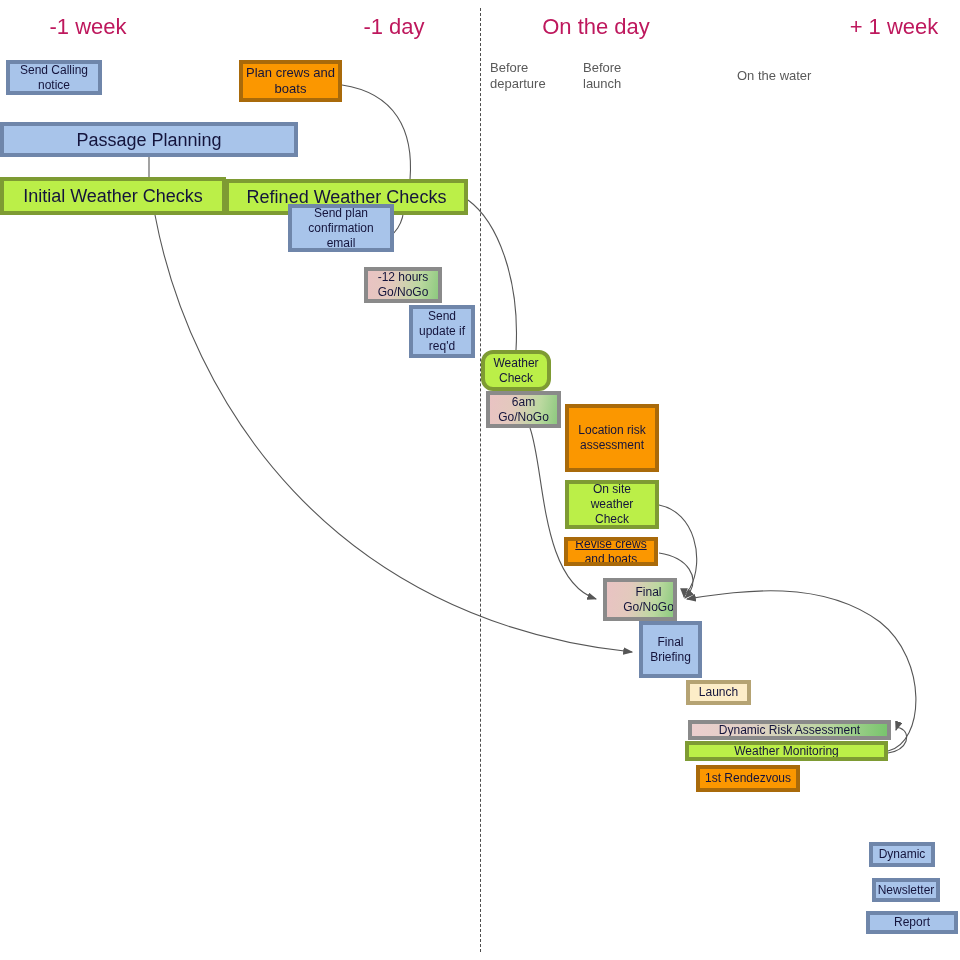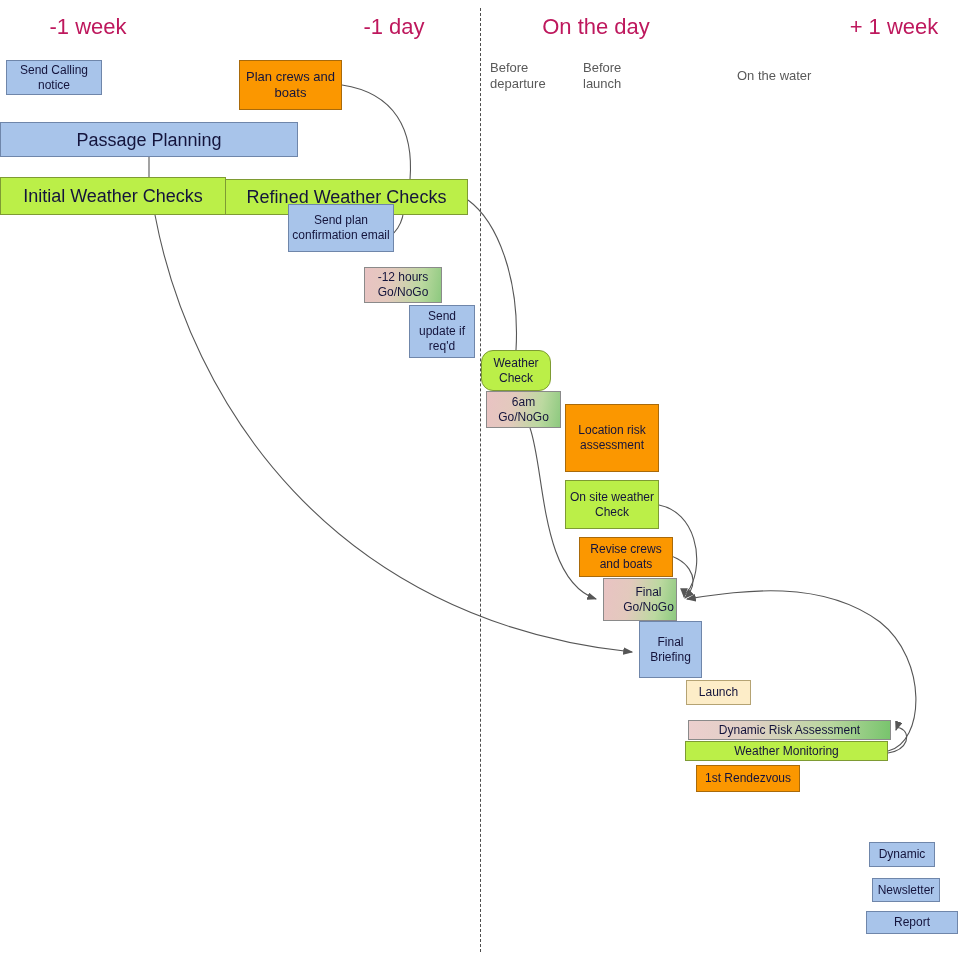--- a/index.html
+++ b/index.html
@@ -25,21 +25,21 @@
   }
   .sub-label {
     position: absolute;
     color: #595959;
     font-size: 13px;
     line-height: 16px;
   }
   .node {
     position: absolute;
     box-sizing: border-box;
-    border: 1px solid #c2410c;
+    border: 4px solid #c2410c;
     display: flex;
     align-items: center;
     justify-content: center;
     text-align: center;
     color: #14143c;
     font-size: 12px;
     line-height: 15px;
     padding: 0 3px;
     overflow: hidden;
   }
@@ -119,21 +119,21 @@
   <div class="sub-label" style="left:583px; top:60px;">
     <div>Before</div>
     <div>launch</div>
   </div>
   <div class="sub-label" style="left:737px; top:68px;">
     <div>On the water</div>
   </div>
 
   <div class="node c-blue" style="left:6px; top:60px; width:96px; height:35px;">Send Calling notice</div>
 
-  <div class="node c-orange mid" style="left:239px; top:60px; width:103px; height:50px;">Plan crews and boats</div>
+  <div class="node c-orange mid" style="left:239px; top:60px; width:103px; height:42px;">Plan crews and boats</div>
 
   <div class="node c-blue big" style="left:0px; top:122px; width:298px; height:35px;">Passage Planning</div>
 
   <div class="node c-green big" style="left:0px; top:177px; width:226px; height:38px;">Initial Weather Checks</div>
 
   <div class="node c-green big" style="left:225px; top:179px; width:243px; height:36px;">Refined Weather Checks</div>
 
   <div class="node c-blue" style="left:288px; top:204px; width:106px; height:48px;">Send plan confirmation email</div>
 
   <div class="node c-grad" style="left:364px; top:267px; width:78px; height:36px;">-12 hours Go/NoGo</div>
@@ -141,21 +141,21 @@
   <div class="node c-blue" style="left:409px; top:305px; width:66px; height:53px;">Send update if req'd</div>
 
   <div class="node c-green" style="left:481px; top:350px; width:70px; height:41px;border-radius:12px;">Weather Check</div>
 
   <div class="node c-grad" style="left:486px; top:391px; width:75px; height:37px;">6am Go/NoGo</div>
 
   <div class="node c-orange" style="left:565px; top:404px; width:94px; height:68px;">Location risk assessment</div>
 
   <div class="node c-green" style="left:565px; top:480px; width:94px; height:49px;">On site weather Check</div>
 
-  <div class="node c-orange" style="left:579px; top:537px; width:94px; height:40px;">Revise crews and boats</div>
+  <div class="node c-orange" style="left:564px; top:537px; width:94px; height:29px;text-decoration:underline;">Revise crews and boats</div>
 
   <div class="node c-grad" style="left:603px; top:578px; width:74px; height:43px;padding-left:20px;">Final Go/NoGo</div>
 
   <div class="node c-blue" style="left:639px; top:621px; width:63px; height:57px;">Final Briefing</div>
 
   <div class="node c-cream" style="left:686px; top:680px; width:65px; height:25px;">Launch</div>
 
   <div class="node c-gradbar" style="left:688px; top:720px; width:203px; height:20px;">Dynamic Risk Assessment</div>
 
   <div class="node c-green" style="left:685px; top:741px; width:203px; height:20px;">Weather Monitoring</div>

